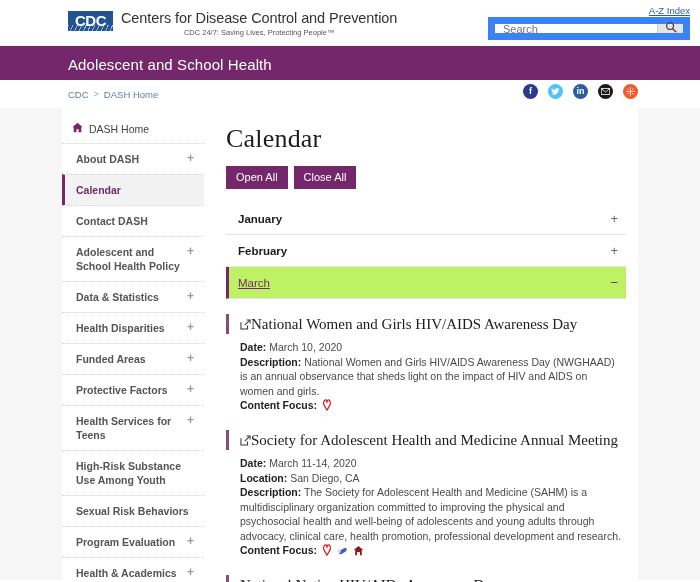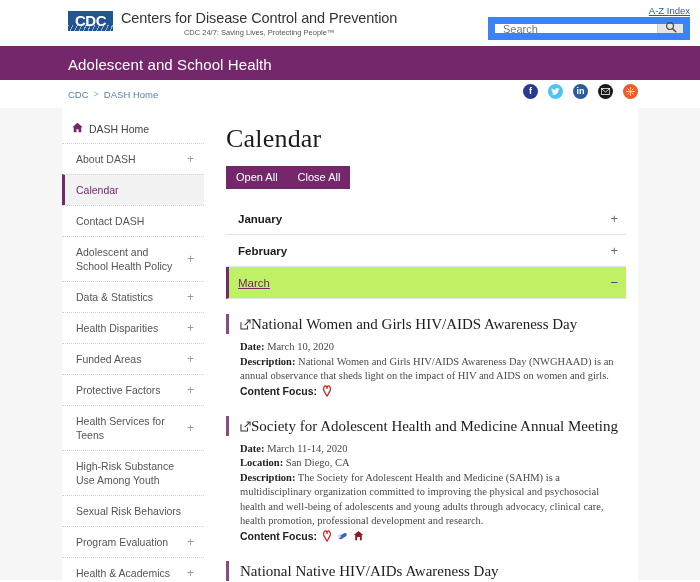--- a/index.html
+++ b/index.html
@@ -198,28 +198,29 @@
     align-items: center;
     gap: 6px;
     padding: 6px 10px 8px 10px;
     color: #444;
     font-size: 10.5px;
     cursor: pointer;
   }
   .nav-home .home-ico { color: #75276c; font-size: 11px; line-height: 1; }
   .nav-item {
     display: flex;
-    align-items: center;
+    align-items: flex-start;
     justify-content: space-between;
     gap: 4px;
     padding: 8px 10px 8px 14px;
     border-top: 1px dotted #d2d2d2;
     color: #555555;
     line-height: 14px;
     cursor: pointer;
+    font-weight: bold;
   }
   .nav-item:last-child { border-bottom: 1px dotted #d2d2d2; }
   .nav-item .plus {
     color: #9b9b9b;
     font-size: 12px;
     line-height: 13px;
     flex: 0 0 auto;
   }
   .nav-item.active {
     background: #f2f2f2;
@@ -237,21 +238,21 @@
     min-width: 0;
   }
   h1.page-title {
     font-family: "Liberation Serif", serif;
     font-size: 26px;
     font-weight: normal;
     color: #1c1c1c;
     margin: 6px 0 12px 0;
     letter-spacing: 0.2px;
   }
-  .btn-row { display: flex; margin-bottom: 14px; }
+  .btn-row { display: flex; gap: 6px; margin-bottom: 14px; }
   .btn {
     background: #75276c;
     color: #ffffff;
     border: none;
     font-family: "Liberation Sans", sans-serif;
     font-size: 11px;
     padding: 5px 10px 6px 10px;
     cursor: pointer;
   }
 
@@ -302,21 +303,20 @@
     margin-bottom: 6px;
     display: flex;
     align-items: center;
     cursor: pointer;
   }
   .ext-ico { flex: 0 0 auto; display: inline-flex; }
   .event-meta {
     font-size: 10.5px;
     line-height: 14.5px;
     color: #4a4a4a;
-    font-family: Liberation Serif, serif;
   }
   .event-meta .k { font-weight: bold; color: #222; }
   .focus-row {
     display: flex;
     gap: 5px;
     margin-top: 1px;
     font-size: 10.5px;
   }
   .focus-row .k { font-weight: bold; color: #222; }
   .focus-ico { display: inline-flex; align-items: center; }

